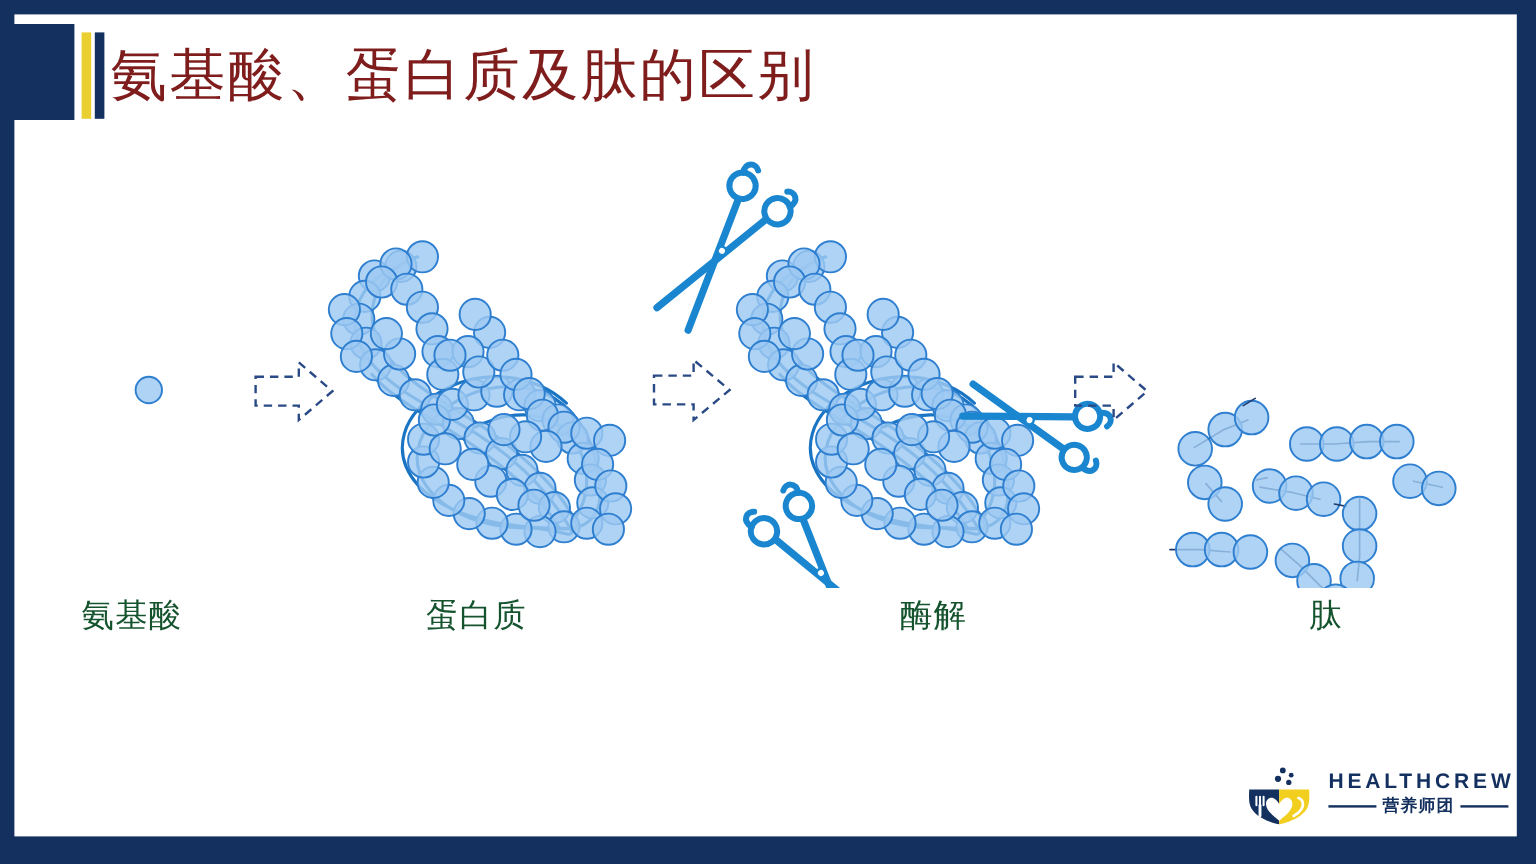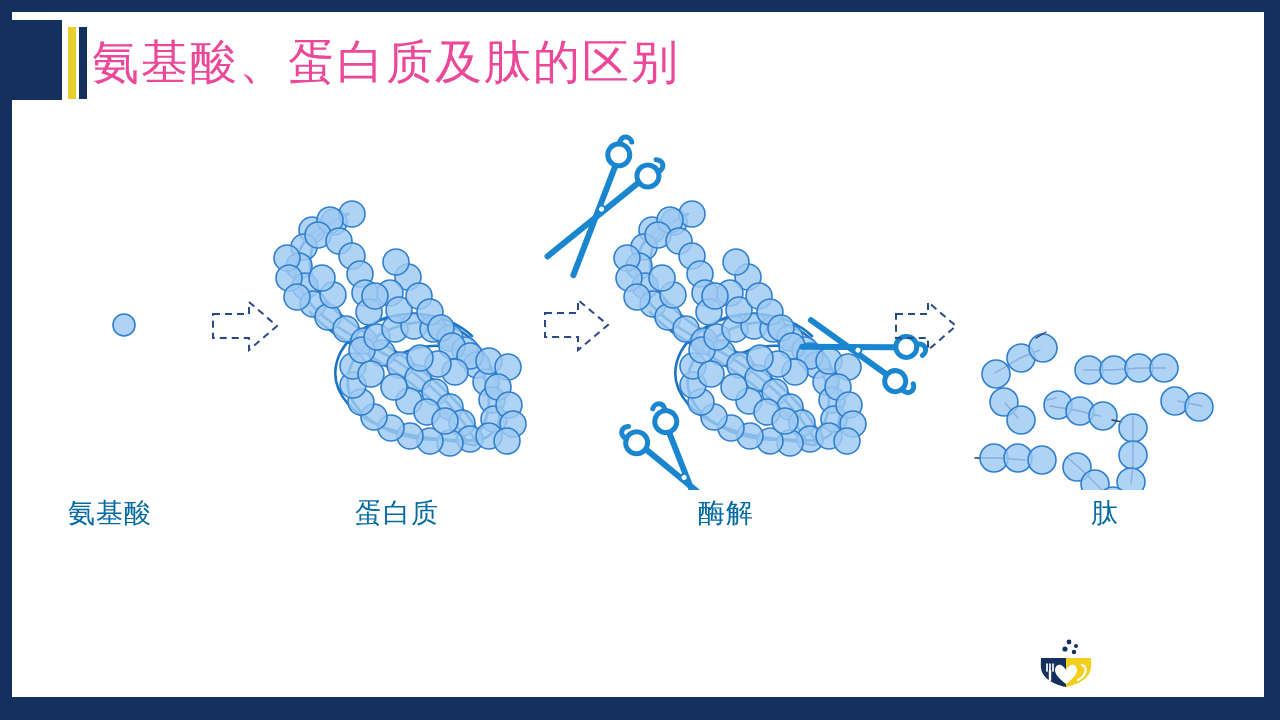--- a/index.html
+++ b/index.html
@@ -44,46 +44,46 @@
     left: 79px; top: 27px;
     width: 8px; height: 72px;
     background: #13305f;
   }
   #page-title {
     position: absolute;
     left: 92px; top: 30px;
     font-size: 47px;
     line-height: 64px;
     letter-spacing: 2px;
-    color: #ec4899;
+    color: #7f1d1d;
     white-space: nowrap;
     font-weight: 400;
   }
 
   
   #diagram {
     position: absolute;
     left: 0; top: 110px;
     width: 1280px; height: 380px;
   }
   #diagram svg { display: block; }
 
   
   .stage-label {
     position: absolute;
     font-size: 27px;
-    color: #0369a1;
+    color: #14532d;
     letter-spacing: 1px;
     white-space: nowrap;
     font-weight: 400;
     text-align: right;
   }
   #label-amino   { left: 68px;  top: 495px; }
   #label-protein { left: 355px; top: 495px; }
-  #label-enzyme  { left: 698px; top: 495px; }
+  #label-enzyme  { left: 750px; top: 495px; }
   #label-peptide { left: 1091px; top: 495px; }
 
   
   #logo {
     position: absolute;
     left: 1035px; top: 638px;
     width: 220px; height: 52px;
   }
   #logo-mark { position: absolute; left: 0; top: 0; }
   #logo-text {
@@ -466,15 +466,23 @@
         <path d="M31 20 H56 C56 24, 57 31, 54 36 C48 46, 31 49, 31 49 Z" fill="#f2cf1f"></path>
         <path d="M31 46 C25 41, 20 37, 20 32 C20 28, 23 26, 26 27 C28 28, 30 30, 31 32
                  C32 30, 34 28, 36 27 C39 26, 42 28, 42 32 C42 37, 37 41, 31 46 Z" fill="#ffffff"></path>
         <path d="M12 26 V33" stroke="#ffffff" stroke-width="1.7" stroke-linecap="round"></path>
         <path d="M15 26 V33" stroke="#ffffff" stroke-width="1.7" stroke-linecap="round"></path>
         <path d="M18 26 V33" stroke="#ffffff" stroke-width="1.7" stroke-linecap="round"></path>
         <path d="M15 33 V42" stroke="#ffffff" stroke-width="2.4" stroke-linecap="round"></path>
         <path d="M47 27 C51 28, 52 33, 49 37 C47 40, 45 41, 43 42" stroke="#ffffff" stroke-width="2.2" fill="none" stroke-linecap="round"></path>
       </svg>
     </div>
+    <div id="logo-text">
+      <div id="logo-wordmark">HEALTHCREW</div>
+      <div id="logo-sub-row">
+        <span class="logo-rule"></span>
+        <span id="logo-subtext">营养师团</span>
+        <span class="logo-rule"></span>
+      </div>
+    </div>
   </div>
 
 </div>
 
 </body></html>

